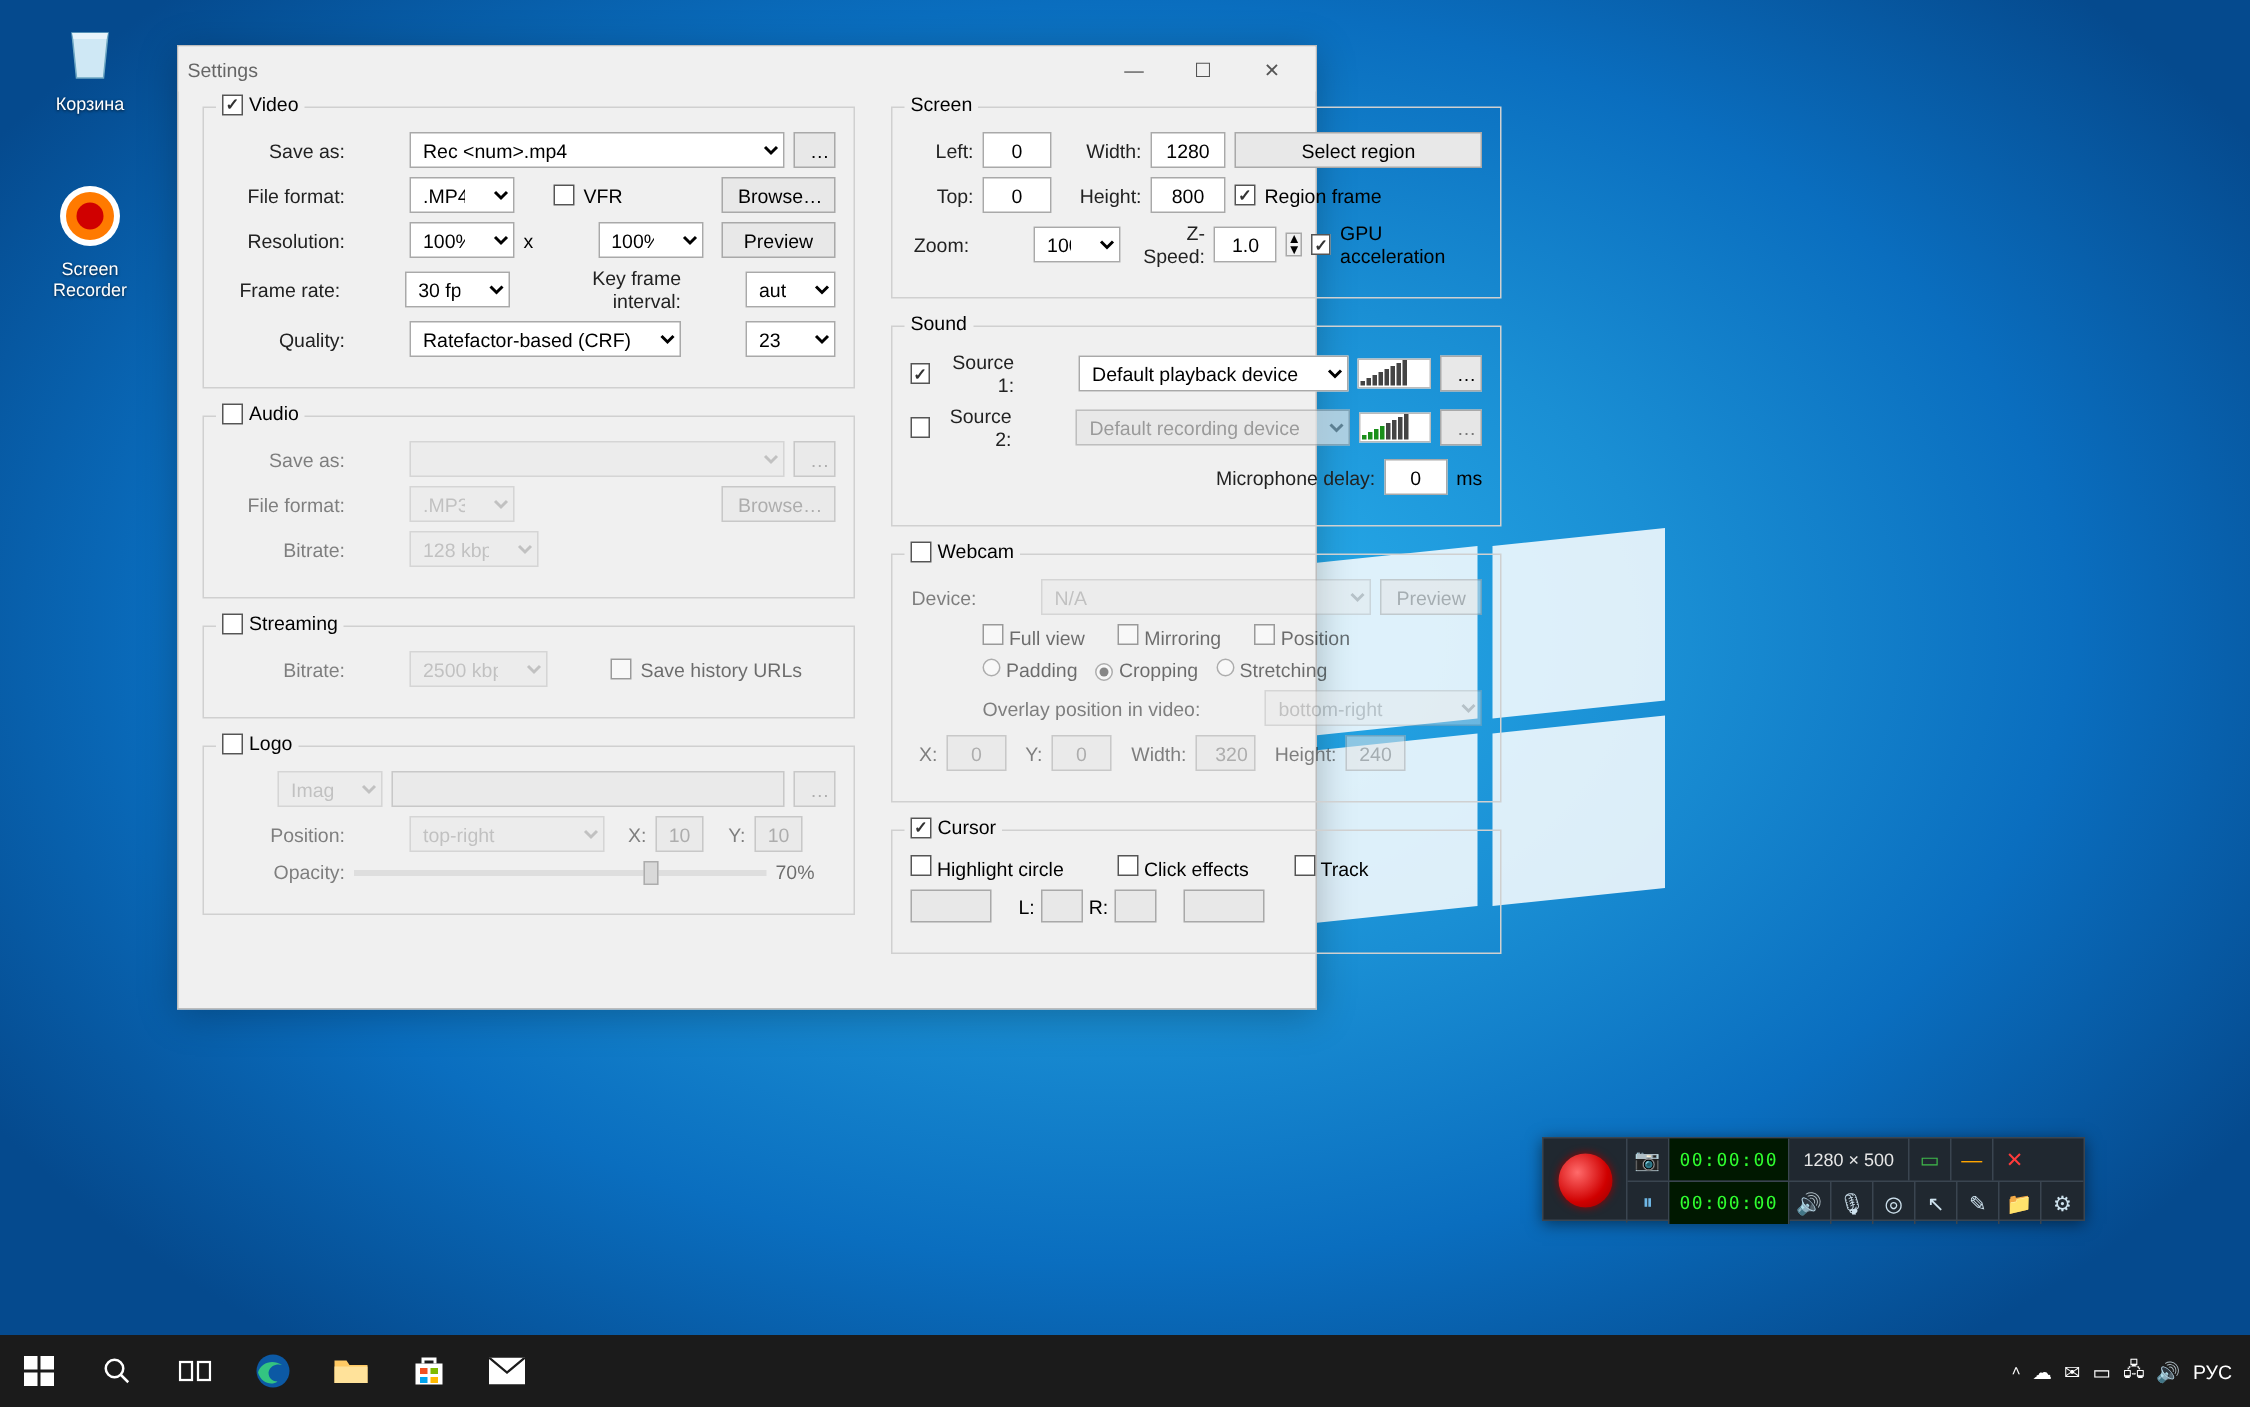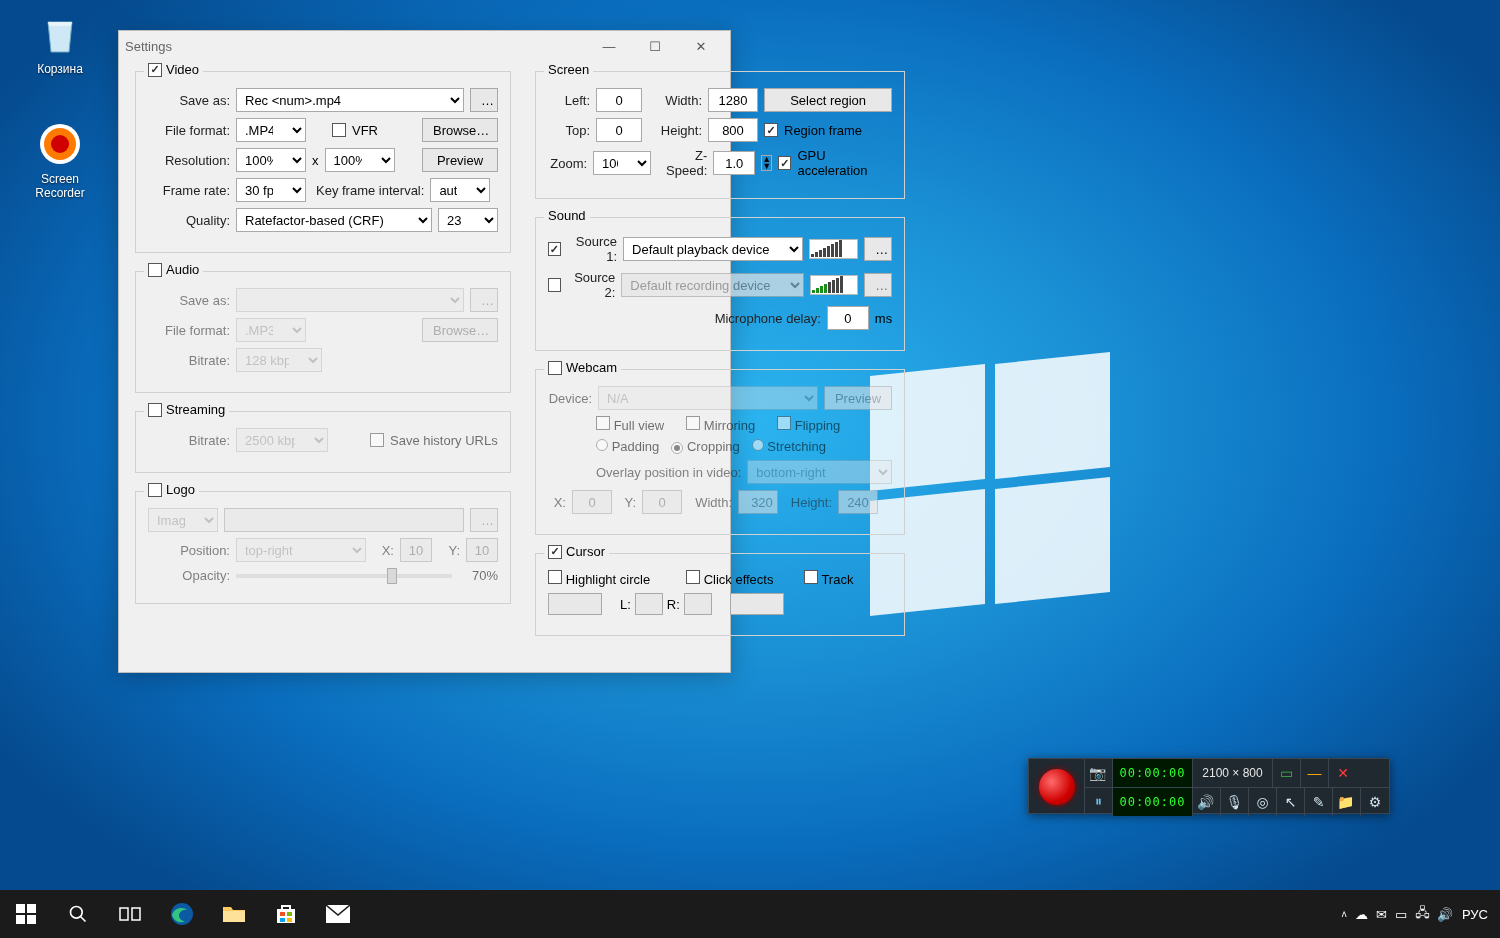--- a/index.html
+++ b/index.html
@@ -16,42 +16,42 @@
 .desktop-icon { position:absolute; width:80px; text-align:center; color:#fff; text-shadow:0 1px 2px rgba(0,0,0,.7); font-size:12px; line-height:14px; }
 .desktop-icon .img { width:48px; height:48px; margin:0 auto 4px; display:flex; align-items:center; justify-content:center; }
 .recycle-bin .img svg, .recorder-icon .img svg { width:48px; height:48px; }
 
 .win-logo { position:absolute; left:870px; top:360px; width:260px; height:260px; }
 .win-logo .q { position:absolute; width:115px; height:115px; background:#fff; opacity:.85; transform:skewY(-6deg); }
 .win-logo .q1 { left:0; top:10px; } .win-logo .q2 { left:125px; top:-2px; }
 .win-logo .q3 { left:0; top:135px; } .win-logo .q4 { left:125px; top:123px; }
 
 .win {
-  position:absolute; left:118px; top:30px; width:613px;
+  position:absolute; left:118px; top:30px; width:760px;
   background:#f0f0f0; border:1px solid #bdbdbd; box-shadow:0 4px 24px rgba(0,0,0,.25);
 }
 .titlebar { height:30px; background:#f0f0f0; display:flex; align-items:center; padding:0 6px; color:#666; font-size:13px; }
 .titlebar .spacer { flex:1; }
 .tbtn { width:46px; height:30px; display:flex; align-items:center; justify-content:center; color:#555; }
 .content { display:flex; gap:24px; padding:10px 16px 18px; }
 .col { flex:1; }
 .group {
   border:1px solid #d0d0d0; padding:10px 12px 14px; margin-bottom:18px; position:relative;
 }
 .group > .legend {
   position:absolute; top:-10px; left:8px; background:#f0f0f0; padding:0 4px; font-size:13px;
   display:flex; align-items:center; gap:4px;
 }
 .row { display:flex; align-items:center; gap:6px; margin:6px 0; }
 .lbl { width:82px; text-align:right; font-size:13px; color:#222; }
 .lbl-sm { text-align:right; font-size:13px; color:#222; }
 select, input[type=text] {
   height:24px; border:1px solid #a9a9a9; background:#fff; font-size:13px; padding:0 4px; font-family:inherit;
 }
-select { padding-right:16px; }
+select { padding-right:16px;margin-left:37px; }
 .btn {
   height:24px; border:1px solid #a9a9a9; background:#e8e8e8; padding:0 10px; font-size:13px; font-family:inherit; cursor:default;
 }
 .dots-btn { width:28px; }
 .chk { width:14px; height:14px; border:1px solid #555; background:#fff; display:inline-flex; align-items:center; justify-content:center; font-size:11px; color:#0a5; }
 .chk.c::after { content:"✓"; color:#333; font-weight:bold; }
 .disabled { opacity:.55; pointer-events:none; }
 select:disabled, input:disabled, .btn:disabled { background:#e6e6e6; color:#777; }
 .vu { width:54px; height:20px; display:flex; align-items:flex-end; gap:1px; border:1px solid #bbb; padding:1px; background:#fff; }
 .vu i { width:3px; background:#444; }
@@ -213,21 +213,21 @@
           <span class="lbl-sm" style="width:22px">X:</span>
           <input type="text" style="width: 32px; text-align: center;" disabled="" value="10">
           <span class="lbl-sm" style="width:22px">Y:</span>
           <input type="text" style="width: 32px; text-align: center;" disabled="" value="10">
         </div>
         <div class="row disabled">
           <span class="lbl">Opacity:</span>
           <div class="slider">
               <div class="thumb" style="left:70%"></div>
             </div>
-          <span style="width:40px;text-align:right">70%</span>
+          <span style="width:40px;text-align:left">70%</span>
         </div>
       </div>
     </div>
 
     <div class="col">
 
       <div class="group">
         <div class="legend">
             <span>Screen</span>
           </div>
@@ -310,21 +310,21 @@
             <span>Webcam</span>
           </div>
         <div class="row disabled">
           <span class="lbl-sm" style="width:44px">Device:</span>
           <select style="flex:1" disabled=""><option>N/A</option></select>
           <button class="btn" disabled="">Preview</button>
         </div>
         <div class="row disabled" style="padding-left:48px;gap:22px">
           <span><span class="chk"></span> <span>Full view</span></span>
           <span><span class="chk"></span> <span>Mirroring</span></span>
-          <span><span class="chk"></span> <span>Flipping</span></span>
+          <span><span class="chk"></span> <span>Position</span></span>
         </div>
         <div class="row disabled" style="padding-left:48px;gap:12px">
           <span><span class="radio"></span> <span>Padding</span></span>
           <span><span class="radio sel"></span> <span>Cropping</span></span>
           <span><span class="radio"></span> <span>Stretching</span></span>
         </div>
         <div class="row disabled" style="padding-left:48px">
           <span class="lbl-sm">Overlay position in video:</span>
           <select style="flex:1" disabled=""><option>bottom-right</option></select>
         </div>
@@ -366,21 +366,21 @@
 </div>
 
 <div class="recbar">
   <div class="recbig">
       <div class="reccir"></div>
     </div>
   <div class="stack">
     <div class="top">
       <div class="rbtn">📷</div>
       <div class="timer">00:00:00</div>
-      <div class="reclabel">2100 × 800</div>
+      <div class="reclabel">1280 × 500</div>
       <div class="rbtn" style="color:#3fb84a">▭</div>
       <div class="rbtn" style="color:#ffa500">—</div>
       <div class="rbtn" style="color:#ff3b3b;border-right:none">✕</div>
     </div>
     <div class="bot">
       <div class="rbtn" style="color:#6fb8e6">⏸</div>
       <div class="timer" style="background:#001800">00:00:00</div>
       <div class="rbtn">🔊</div>
       <div class="rbtn">🎙</div>
       <div class="rbtn">◎</div>

